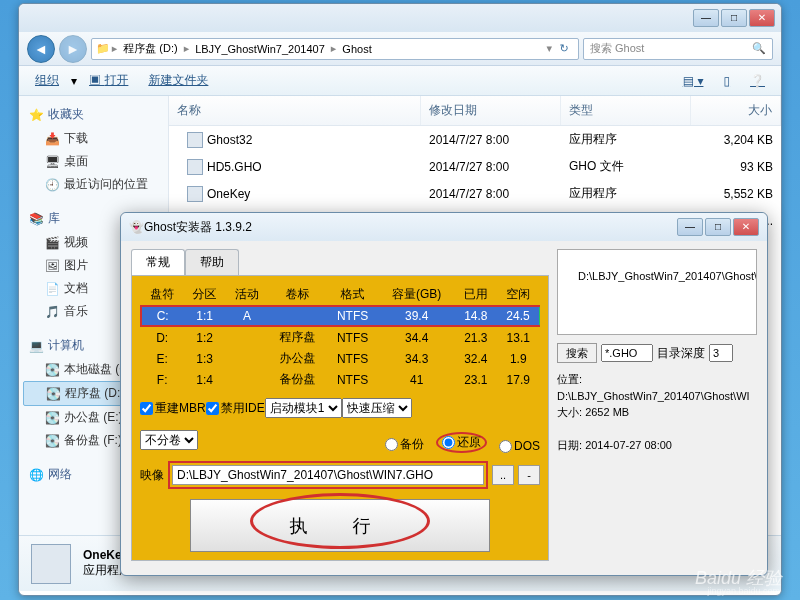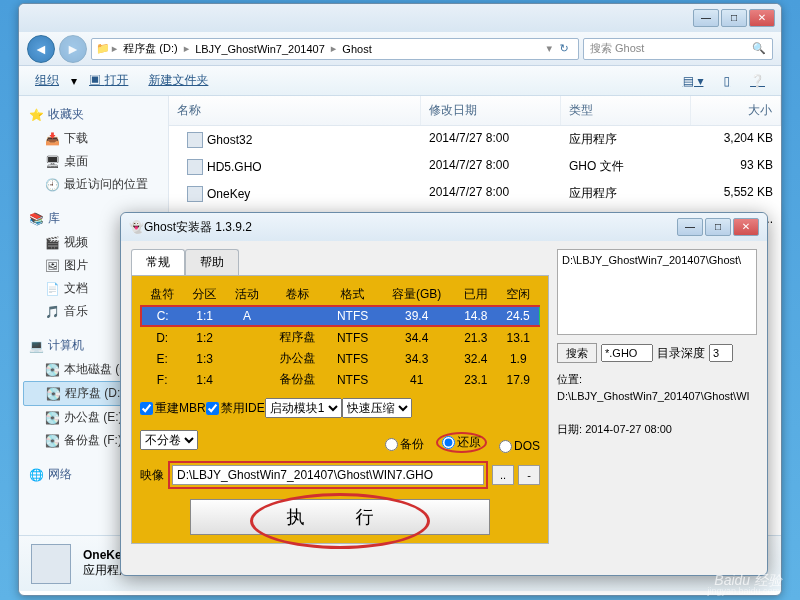--- a/index.html
+++ b/index.html
@@ -32,21 +32,21 @@
 .side-item { padding: 3px 6px 3px 22px; cursor: pointer; display: flex; align-items: center; gap: 4px; color: #333; }
 .side-item.selected { background: #cde6f7; border: 1px solid #7ab8e0; border-radius: 2px; }
 
 .file-list { flex: 1; background: #fff; font-size: 12px; }
 .file-headers { display: flex; border-bottom: 1px solid #e0e8f0; background: linear-gradient(to bottom, #fefefe, #f2f6fa); }
 .file-headers > div { padding: 6px 8px; border-right: 1px solid #e8eef4; color: #4a6a8a; font-family: Liberation Mono, monospace; }
 .col-name { width: 252px; }
 .col-date { width: 140px; }
 .col-type { width: 130px; }
 .col-size { width: 90px; text-align: right; }
-.file-row { display: flex; padding: 3px 0; }
+.file-row { display: flex; padding: 3px 0; align-items: center; }
 .file-row > div { padding: 2px 8px; }
 .file-row .col-name { display: flex; align-items: center; gap: 4px; padding-left: 18px; }
 .file-icon { width: 16px; height: 16px; background: #e0e8f0; border: 1px solid #90a8c0; display: inline-block; }
 
 .details-pane { height: 56px; background: linear-gradient(to bottom, #f5f9fc, #e8f2f8); border-top: 1px solid #cdddea; display: flex; align-items: center; padding: 6px 12px; gap: 12px; }
 .details-icon { width: 40px; height: 40px; background: #e0e8f0; border: 1px solid #90a8c0; }
 .details-text { font-size: 12px; }
 
 
 .ghost-window { position: absolute; top: 212px; left: 120px; width: 648px; height: 364px; background: #f0f0f0; border: 1px solid #6b8ca8; border-radius: 6px; box-shadow: 0 4px 20px rgba(0,0,0,0.4); }
@@ -74,29 +74,29 @@
 .opt-row select { font-size: 12px; height: 20px; }
 .radio-row { display: flex; gap: 12px; font-size: 12px; margin-top: 6px; justify-content: center; align-items: flex-end; }
 .radio-row .redcirc { border: 2px solid #d03030; border-radius: 50%; padding: 0 4px; display: flex; align-items: center; gap: 2px; }
 
 .image-row { display: flex; align-items: center; gap: 4px; font-size: 12px; margin-top: 8px; }
 .image-input { flex: 1; height: 20px; border: 1px solid #999; padding: 0 4px; font-size: 12px; }
 .redframe { border: 2px solid #d03030; padding: 2px; display: flex; flex: 1; }
 .small-btn { width: 22px; height: 20px; background: #f0f0f0; border: 1px solid #999; font-size: 11px; cursor: pointer; }
 
 .exec-wrap { position: relative; display: flex; justify-content: center; margin-top: 10px; }
-.exec-btn { width: 300px; height: 36px; background: linear-gradient(to bottom, #fefefe, #e0e0e0); border: 1px solid #888; font-size: 18px; letter-spacing: 20px; cursor: pointer; font-family: Liberation Mono, monospace; }
+.exec-btn { width: 300px; height: 53px; background: linear-gradient(to bottom, #fefefe, #e0e0e0); border: 1px solid #888; font-size: 18px; letter-spacing: 20px; cursor: pointer; }
 .red-ellipse { position: absolute; top: -6px; left: 50%; transform: translateX(-50%); width: 180px; height: 56px; border: 3px solid #d03030; border-radius: 50%; pointer-events: none; }
 
-.right-text { width: 100%; height: 86px; background: #fff; border: 1px solid #aaa; font-size: 11px; padding: 4px; overflow: hidden; white-space: nowrap; }
+.right-text { width: 100%; height: 86px; background: #fff; border: 1px solid #aaa; font-size: 11px; padding: 20px; overflow: hidden; white-space: nowrap; }
 .right-search { display: flex; align-items: center; gap: 4px; font-size: 12px; margin-top: 8px; }
 .right-search input { width: 52px; height: 18px; font-size: 11px; padding: 0 2px; }
 .right-info { font-size: 11px; margin-top: 8px; line-height: 1.5; }
 
-.watermark { position: absolute; bottom: 10px; right: 18px; color: rgba(255,255,255,0.7); font-size: 14px; font-style: italic; }
+.watermark { position: absolute; bottom: 10px; right: 18px; color: rgba(255,255,255,0.7); font-size: 18px; font-style: italic; }
 .watermark-sub { position: absolute; bottom: 4px; right: 20px; color: rgba(255,255,255,0.5); font-size: 9px; }
 </style>
 </head>
 <body>
 
 <div class="explorer-window">
   <div class="explorer-titlebar">
     <div class="win-btns">
       <div class="win-btn">—</div>
       <div class="win-btn">□</div>
@@ -331,20 +331,21 @@
       <div class="right-text">D:\LBJY_GhostWin7_201407\Ghost\</div>
       <div class="right-search">
         <button class="small-btn" style="width:40px">搜索</button>
         <input value="*.GHO" style="">
         <span>目录深度</span>
         <input style="width: 24px;" value="3">
       </div>
       <div class="right-info">
         <div><span>位置:</span></div>
         <div>D:\LBJY_GhostWin7_201407\Ghost\WI</div>
+        <div><span>大小:</span> <span>2652 MB</span></div>
         <br>
         <div><span>日期:</span> <span>2014-07-27 08:00</span></div>
       </div>
     </div>
   </div>
 </div>
 
 <div class="watermark">Baidu 经验</div>
 <div class="watermark-sub">jingyan.baidu.com</div>
 

